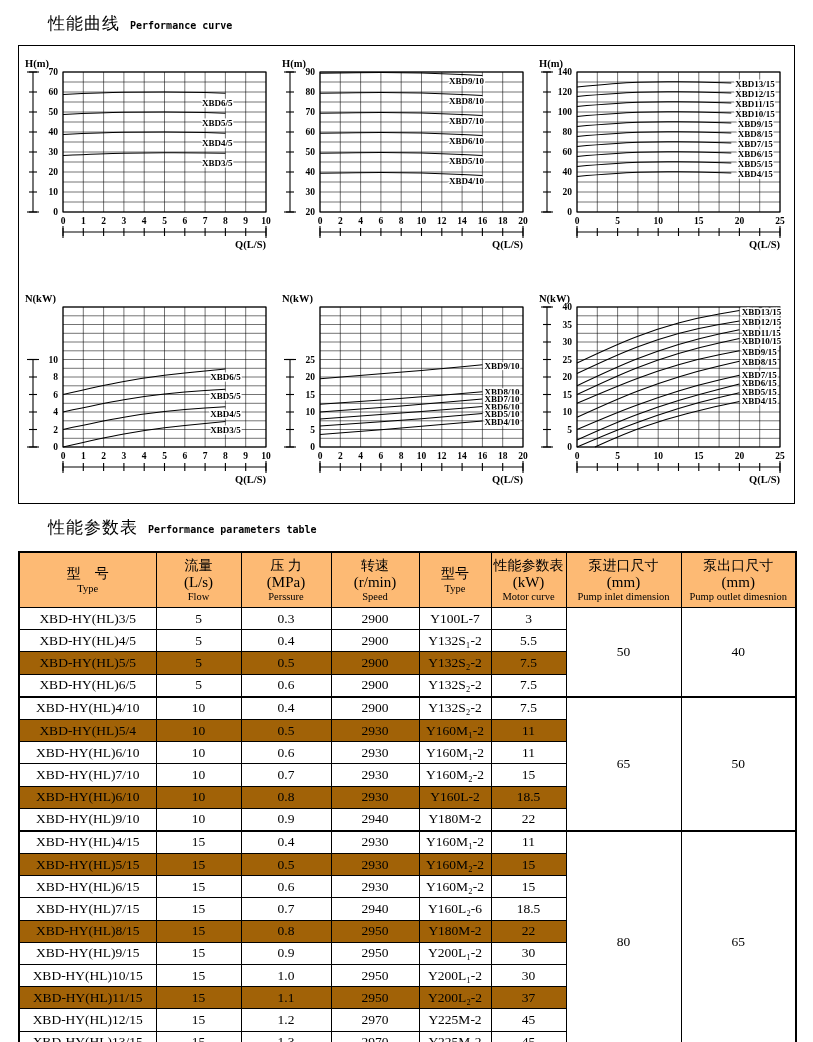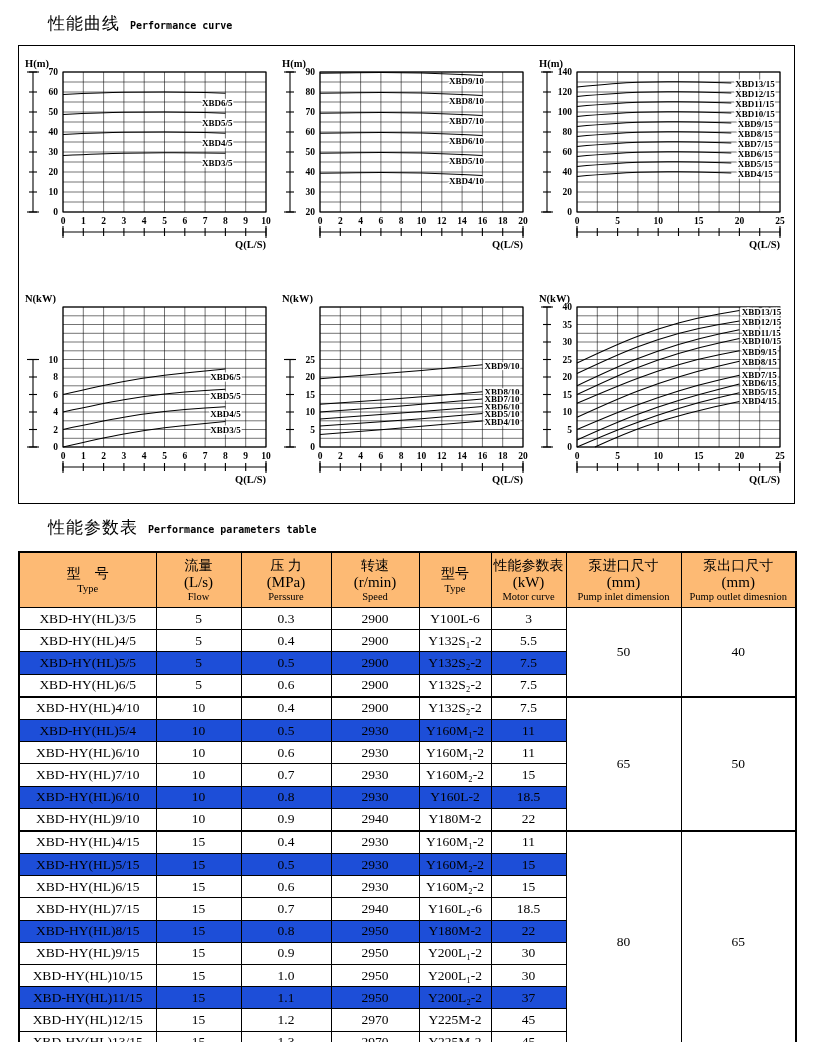--- a/index.html
+++ b/index.html
@@ -19,21 +19,21 @@
   .ruler{stroke:#000;stroke-width:1.1;}
   .curve{fill:none;stroke:#000;stroke-width:1.05;}
   
   table.params{border-collapse:collapse;table-layout:fixed;width:777px;border:2px solid #000;margin-top:2px;}
   table.params th,table.params td{border:1px solid #000;text-align:center;vertical-align:middle;padding:0;}
   table.params thead th{background:#fdba74;font-weight:normal;height:54px;}
   .h-zh{font-size:14px;font-family:"Liberation Serif","DejaVu Serif",serif;line-height:1.25;}
   .h-unit{font-size:15px;line-height:1.15;}
   .h-en{font-size:10.5px;line-height:1.15;}
   table.params tbody td{height:21.2px;font-size:13.5px;}
-  table.params tbody tr.gray td{background:#1d4ed8;}
+  table.params tbody tr.gray td{background:#a16207;}
   table.params tbody td.dim-cell{background:#fff;}
   table.params tbody tr.group-start td{border-top-width:2px;text-align:center;}
 </style>
 </head>
 <body>
 
 <div class="page">
 
   <div class="sec-title">
     <span class="zh">性能曲线</span>
@@ -620,21 +620,21 @@
             <div class="h-en">Pump outlet dimesnion</div>
           </th>
         </tr>
       </thead>
     <tbody id="params-body">
         <tr>
           <td>XBD-HY(HL)3/5</td>
           <td>5</td>
           <td>0.3</td>
           <td>2900</td>
-          <td>Y100L-6</td>
+          <td>Y100L-7</td>
           <td>3</td>
           <td rowspan="4" class="dim-cell">50</td>
           <td rowspan="4" class="dim-cell">40</td>
         </tr>
         <tr>
           <td>XBD-HY(HL)4/5</td>
           <td>5</td>
           <td>0.4</td>
           <td>2900</td>
           <td>Y132S₁-2</td>

